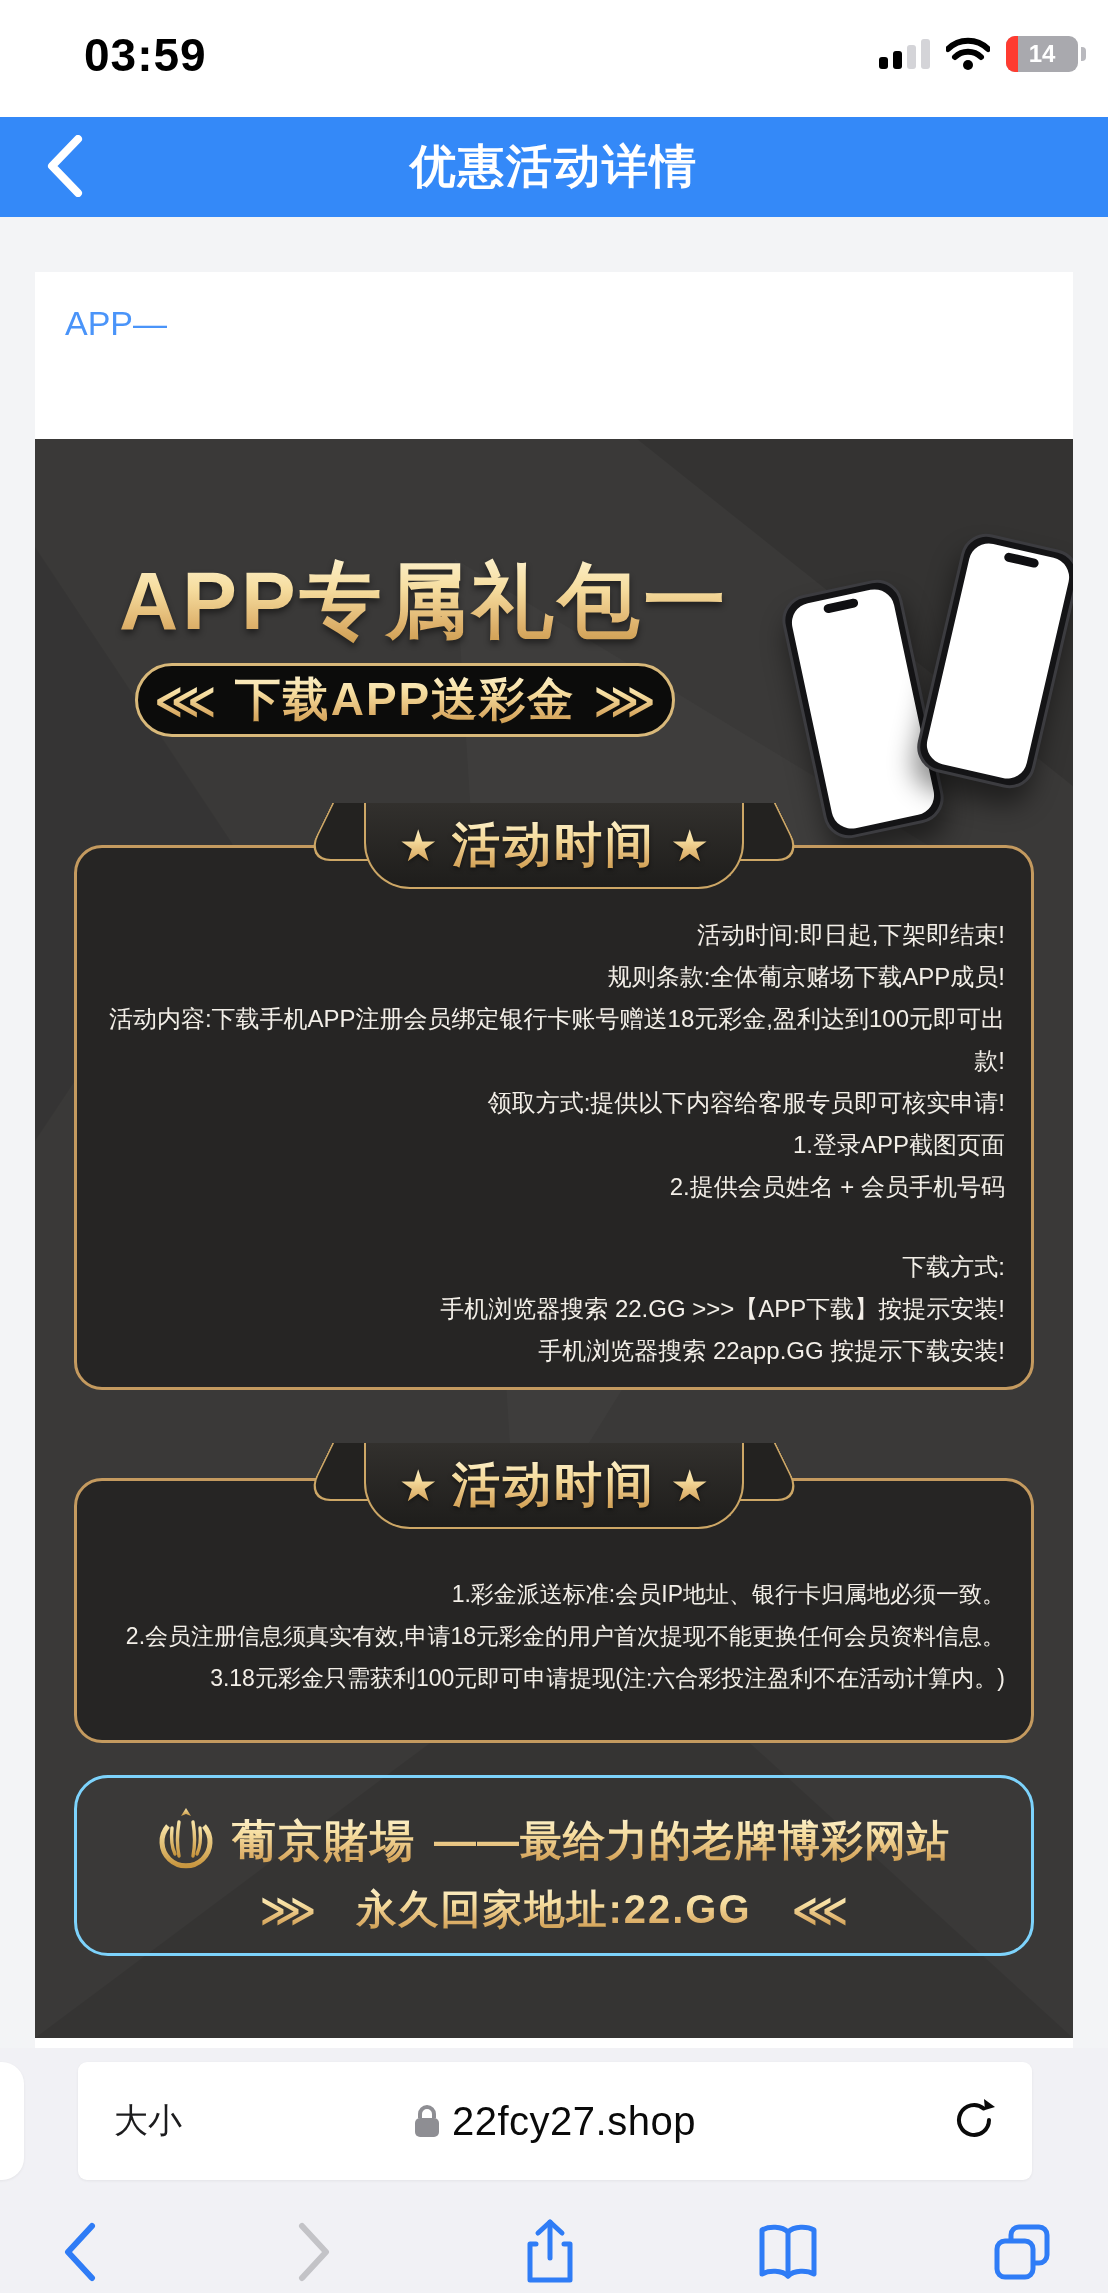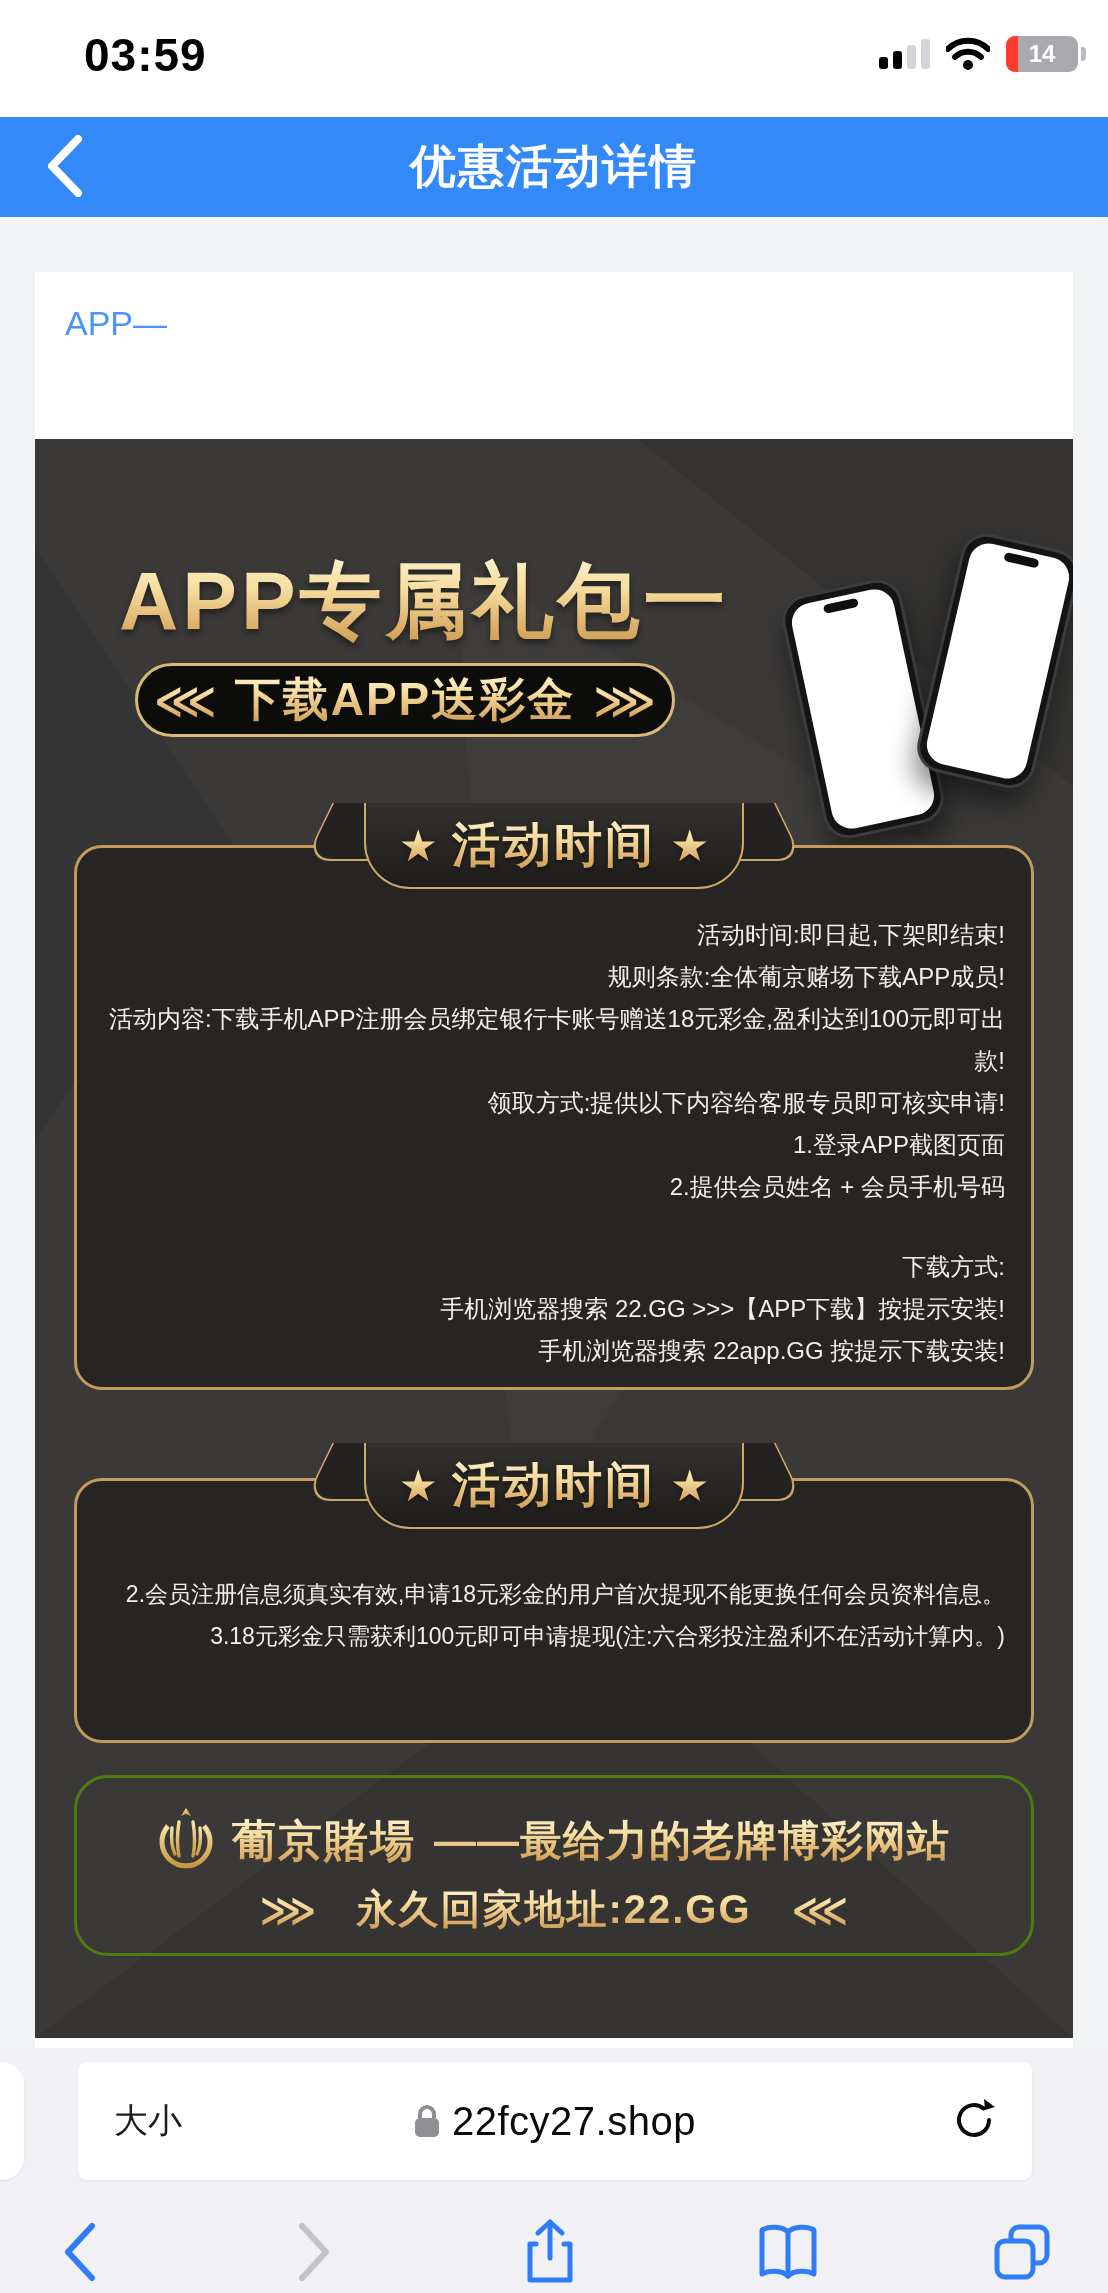--- a/index.html
+++ b/index.html
@@ -79,21 +79,21 @@
   .ribbon-heading{ font-size:48px; font-weight:800; letter-spacing:3px; filter:drop-shadow(0 2px 2px rgba(0,0,0,.5));}
 
   .panel-body{ position:absolute; left:26px; right:26px; top:0; color:#f3efe8;}
   .panel-1 .panel-body{ top:66px;}
   .panel-2 .panel-body{ top:92px;}
   .tline{ font-size:24px; line-height:42px; white-space:normal;}
   .rline{ font-size:23px; line-height:42px;}
   .tspacer{ height:38px;}
 
   
-  .brand-plate{ position:absolute; left:39px; top:1336px; width:960px; height:181px; border:3px solid #4d7c0f; border-radius:34px;}
+  .brand-plate{ position:absolute; left:39px; top:1336px; width:960px; height:181px; border:3px solid #7dd3fc; border-radius:34px;}
   .brand-row{ position:absolute; top:30px; left:0; width:100%; display:flex; align-items:center; justify-content:center; gap:18px;}
   .brand-name{ font-size:44px; font-weight:800; letter-spacing:2px;}
   .brand-tagline{ font-size:42px; font-weight:800; letter-spacing:1px;}
   .addr-row{ position:absolute; top:104px; left:0; width:100%; display:flex; align-items:center; justify-content:center; gap:40px;}
   .addr-text{ font-size:40px; font-weight:800; letter-spacing:2px;}
   .orn{ font-size:40px; font-weight:800; font-style:italic;}
 
   
   .safari{ position:absolute; left:0; top:2048px; width:1108px; height:245px; background:#f1f1f5;}
   .tab-peek{ position:absolute; left:-26px; top:14px; width:50px; height:118px; background:#ffffff; border-radius:0 22px 22px 0; box-shadow:0 1px 3px rgba(0,0,0,.06);}
@@ -194,20 +194,21 @@
 
         <div class="panel panel-2">
           <div class="ribbon ribbon-2">
             <div class="ribbon-body">
               <span class="ribbon-star gold-text">★</span>
               <span class="ribbon-heading gold-text">活动时间</span>
               <span class="ribbon-star gold-text">★</span>
             </div>
           </div>
           <div class="panel-body">
+            <div class="rline">1.彩金派送标准:会员IP地址、银行卡归属地必须一致。</div>
             <div class="rline">2.会员注册信息须真实有效,申请18元彩金的用户首次提现不能更换任何会员资料信息。</div>
             <div class="rline">3.18元彩金只需获利100元即可申请提现(注:六合彩投注盈利不在活动计算内。)</div>
           </div>
         </div>
 
         <div class="brand-plate">
           <div class="brand-row">
             <svg width="56" height="66" viewBox="0 0 56 66">
               <defs>
                   <linearGradient id="g1" x1="0" y1="0" x2="0" y2="1">

